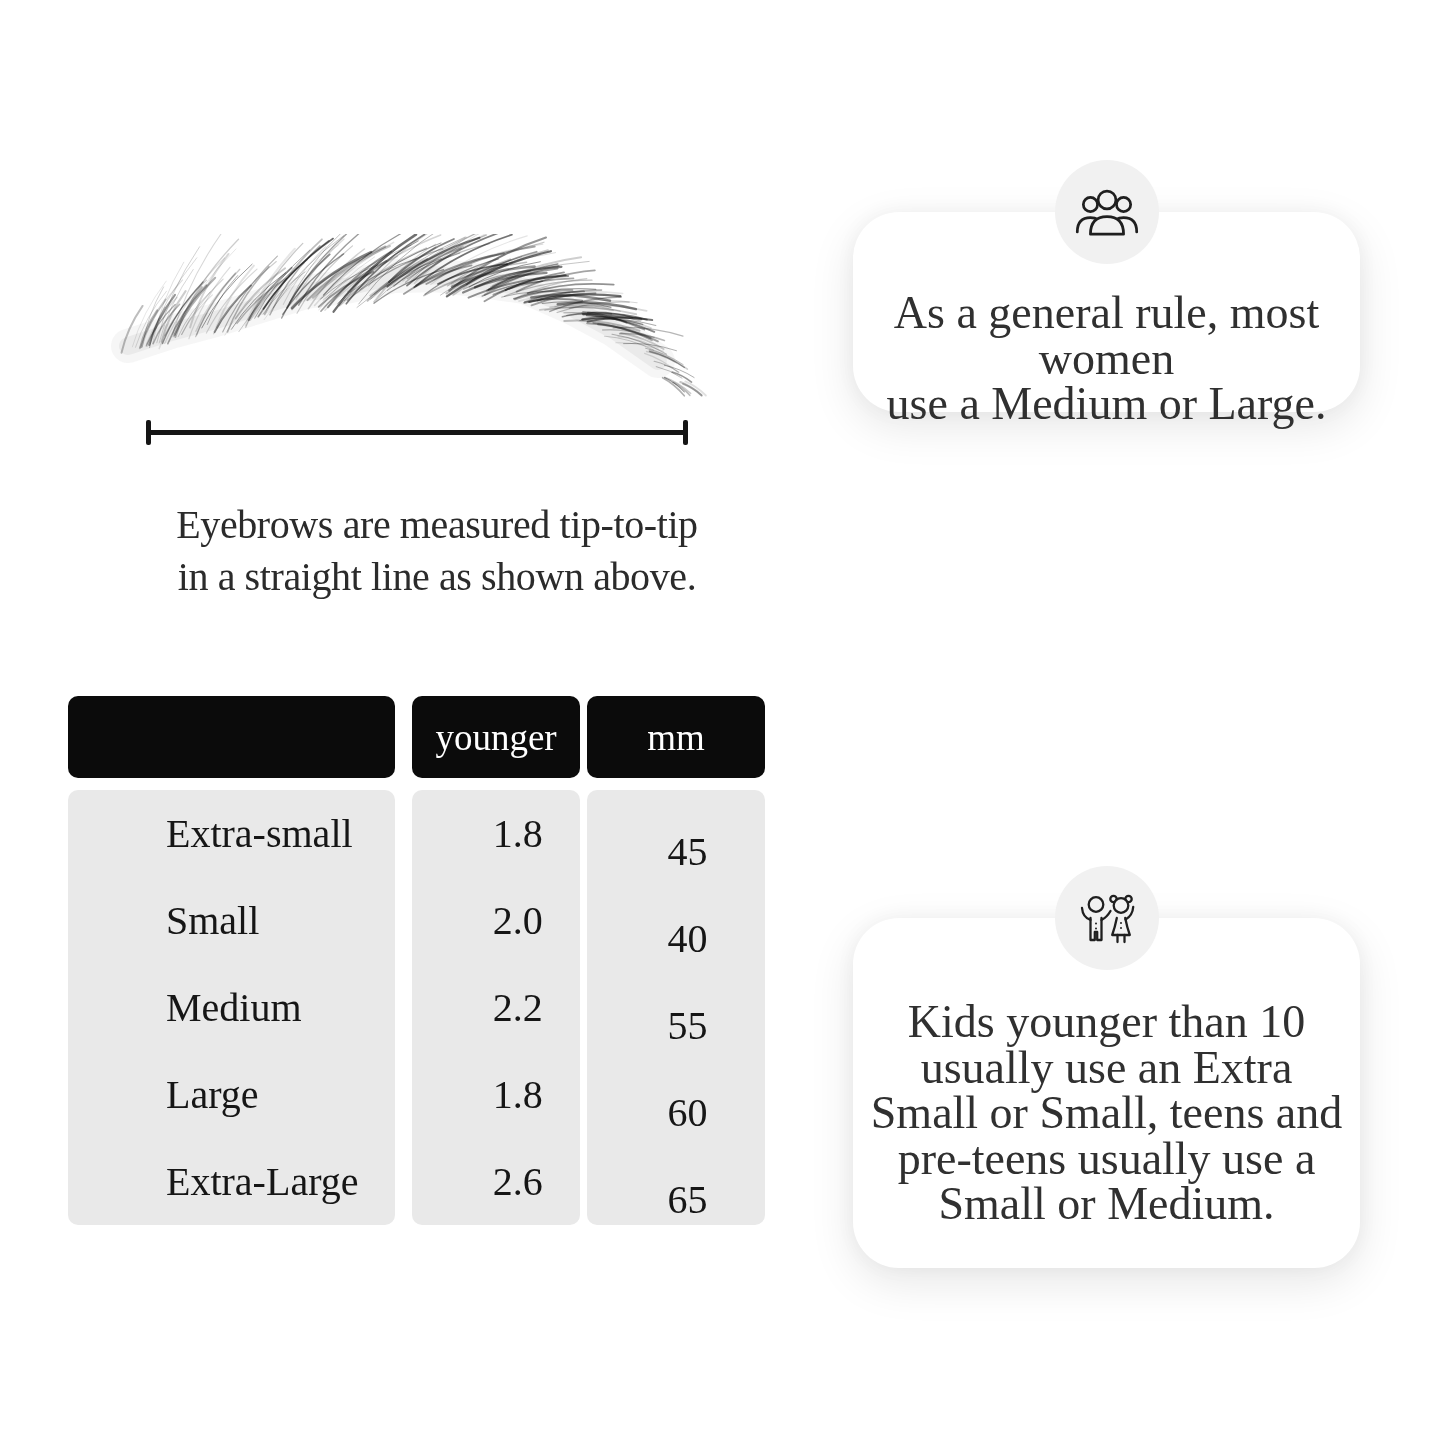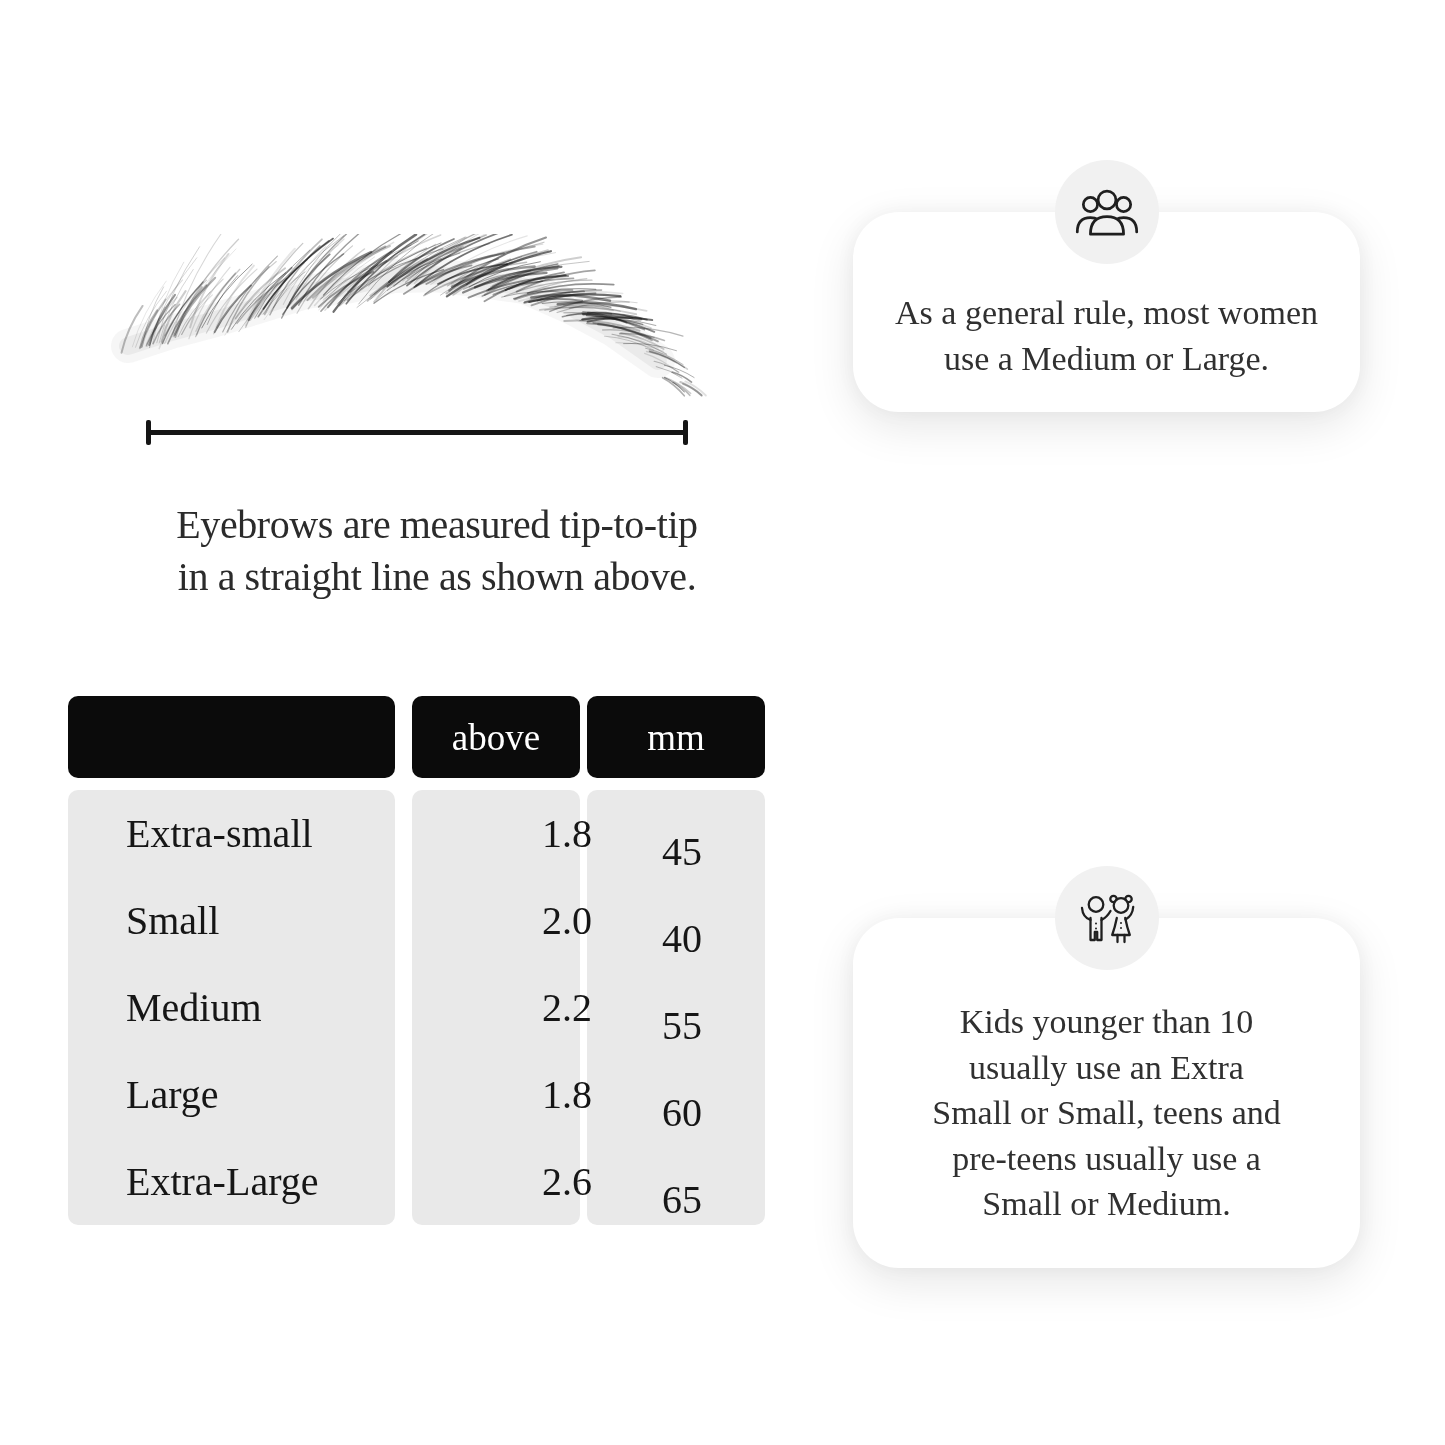--- a/index.html
+++ b/index.html
@@ -24,34 +24,34 @@
   .th{position:absolute;top:0;height:82px;background:#0b0b0b;border-radius:10px;
       display:flex;align-items:center;justify-content:center;color:#ffffff;font-size:37px;}
   .th1{left:0;width:327px;}
   .th2{left:344px;width:168px;}
   .th3{left:519px;width:178px;}
   .colbg{position:absolute;top:94px;height:435px;background:#e9e9e9;border-radius:10px;}
   .cb1{left:0;width:327px;}
   .cb2{left:344px;width:168px;}
   .cb3{left:519px;width:178px;}
   .rows{position:absolute;left:0;top:94px;width:697px;height:435px;display:flex;flex-direction:column;}
-  .row{display:flex;height:87px;align-items:center;font-size:40px;color:#161616;}
+  .row{display:flex;height:87px;align-items:center;font-size:40px;color:#161616;padding-left:40px;}
   .c1{width:327px;padding-left:58px;box-sizing:border-box;}
-  .c2{width:196px;margin-left:32px;text-align:right;}
+  .c2{width:196px;margin-left:32px;text-align:center;}
   .c3{width:178px;margin-left:7px;text-align:center;margin-top:36px;}
 
   
   .card{position:absolute;left:853px;width:507px;background:#ffffff;border-radius:46px;
         box-shadow:0 14px 45px rgba(16,16,16,0.10),0 0 20px rgba(16,16,16,0.045);}
   .card1{top:212px;height:200px;}
   .card2{top:554px;height:203px;}
   .card3{top:918px;height:350px;}
   .icon-circle{position:absolute;left:calc(50% - 52px);top:-52px;width:104px;height:104px;
         border-radius:50%;background:#f1f1f1;display:flex;align-items:center;justify-content:center;}
-  .card-text{position:absolute;left:0;right:0;top:78px;text-align:center;font-size:34px;
+  .card-text{position:absolute;left:0;right:0;top:78px;text-align:center;font-size:46px;
         line-height:45.5px;color:#303030;}
   .card2 .card-text,.card3 .card-text{top:81px;}
 </style>
 </head>
 <body>
 
 <div class="stage">
 
   <div class="eyebrow-wrap">
     <svg id="eyebrow" width="600" height="170" viewBox="0 0 600 170">
@@ -277,21 +277,21 @@
 
   <div class="measure-line"></div>
 
   <div class="caption">
     <div>Eyebrows are measured tip-to-tip</div>
     <div>in a straight line as shown above.</div>
   </div>
 
   <div class="size-table">
     <div class="th th1"></div>
-    <div class="th th2">above</div>
+    <div class="th th2">younger</div>
     <div class="th th3">mm</div>
     <div class="colbg cb1"></div>
     <div class="colbg cb2"></div>
     <div class="colbg cb3"></div>
     <div class="rows">
       <div class="row">
         <div class="c1">Extra-small</div>
         <div class="c2">1.8</div>
         <div class="c3">45</div>
       </div>

